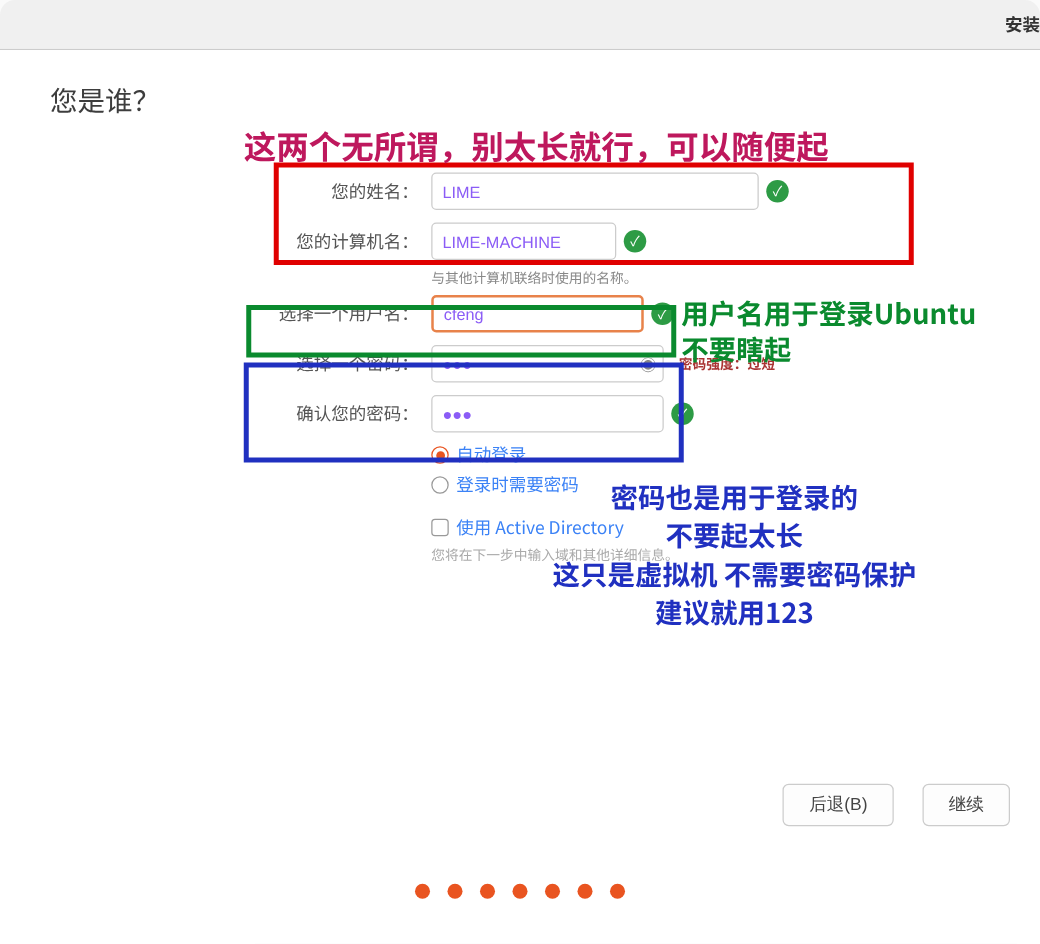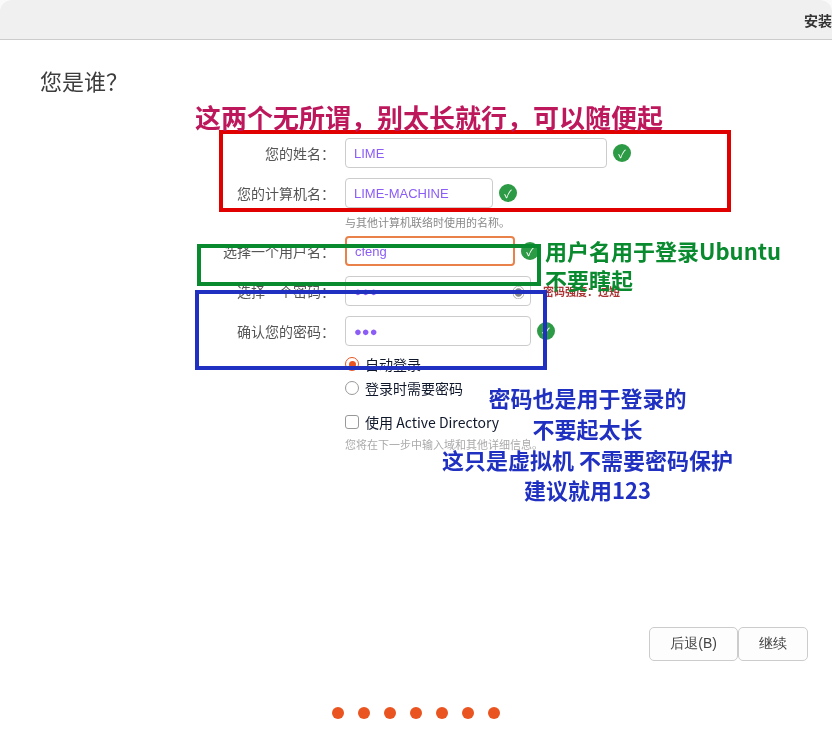--- a/index.html
+++ b/index.html
@@ -105,21 +105,21 @@
     }
     .pw-wrap { position: relative; display: inline-block; }
     .radio-row, .check-row {
       display: flex;
       align-items: center;
       margin-left: 305px;
       margin-top: 4px;
       margin-bottom: 4px;
       gap: 6px;
       font-size: 14px;
-      color: #0f172a;
+      color: #3b82f6;
     }
     .radio {
       width: 14px; height: 14px;
       border: 1.5px solid #e95420;
       border-radius: 50%;
       display: inline-flex;
       align-items: center;
       justify-content: center;
     }
     .radio.checked::after {
@@ -177,21 +177,21 @@
       font-size: 22px;
       font-weight: bold;
       line-height: 1.4;
       pointer-events: none;
     }
     .footer {
       position: absolute;
       bottom: 94px;
       right: 24px;
       display: flex;
-      gap: 0;
+      gap: 23px;
     }
     .btn {
       padding: 7px 20px;
       border: 1px solid #ccc;
       border-radius: 5px;
       background: #fdfdfd;
       font-size: 14px;
       color: #444;
       cursor: pointer;
     }

